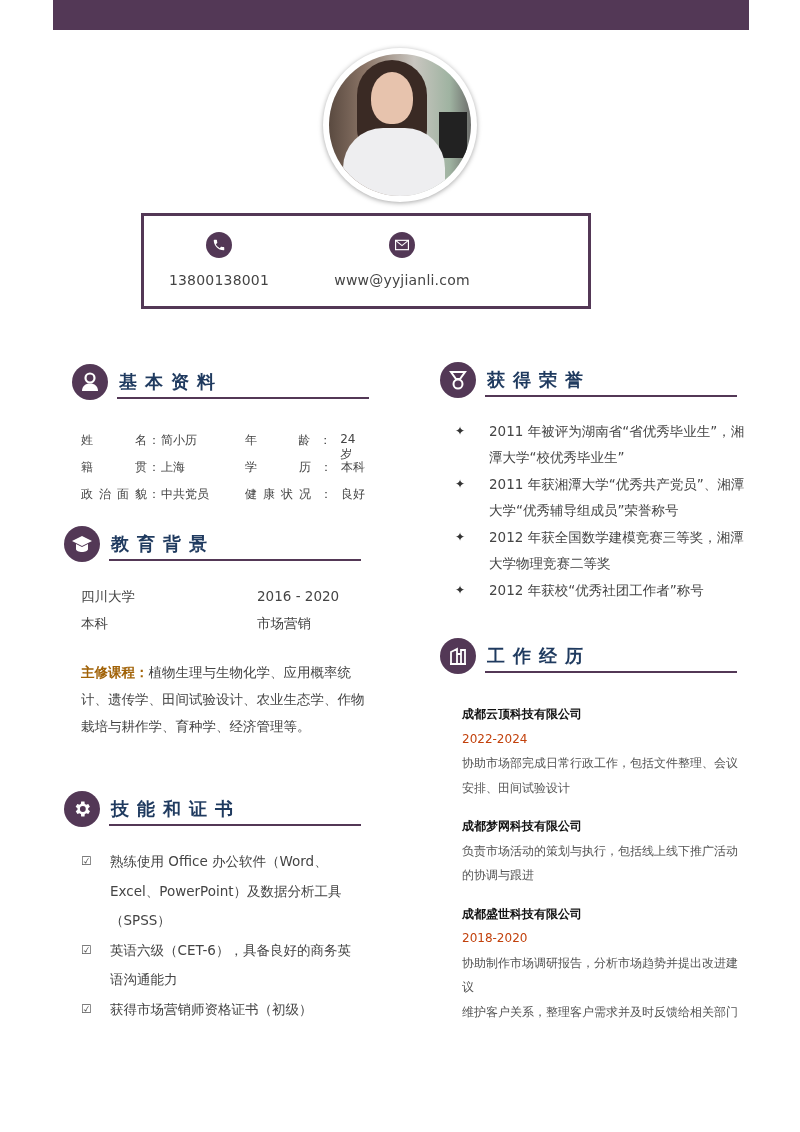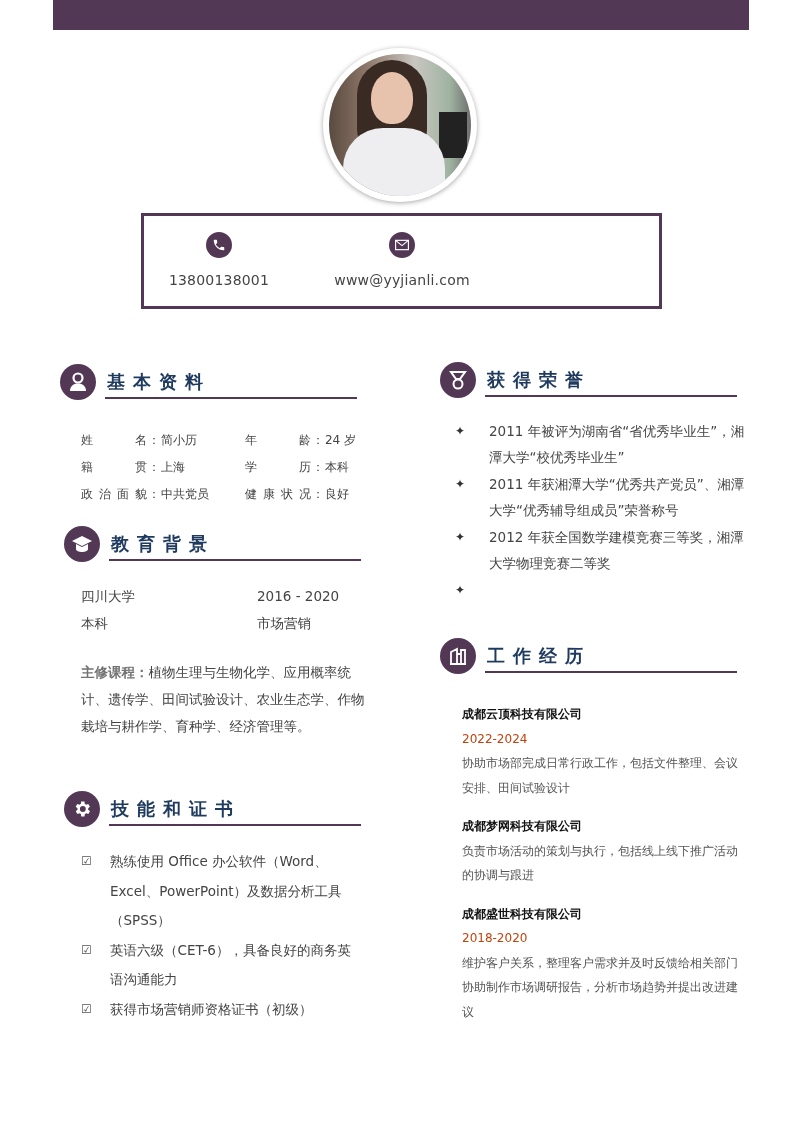--- a/index.html
+++ b/index.html
@@ -8,42 +8,42 @@
   .topbar { position: absolute; left: 53px; top: 0; width: 696px; height: 30px; background: #533856; }
 
   .avatar-wrap { position: absolute; left: 323px; top: 48px; width: 154px; height: 154px; border-radius: 50%; background: #fff; box-shadow: 0 1px 5px rgba(0,0,0,0.35); padding: 6px; }
   .avatar { width: 100%; height: 100%; border-radius: 50%; overflow: hidden; position: relative;
     background: linear-gradient(90deg, #5a4a40 0%, #8a7466 25%, #c9c6c0 60%, #9fb3a1 85%, #6d6e6c 100%); }
   .avatar .hair { position: absolute; left: 28px; top: 6px; width: 70px; height: 90px; border-radius: 35px 35px 20px 20px; background: #3a2a24; }
   .avatar .face { position: absolute; left: 42px; top: 18px; width: 42px; height: 52px; border-radius: 50% 50% 45% 45%; background: #e7c3ad; }
   .avatar .shirt { position: absolute; left: 14px; top: 74px; width: 102px; height: 80px; border-radius: 40px 40px 0 0; background: #eeeef0; }
   .avatar .monitor { position: absolute; right: 4px; top: 58px; width: 28px; height: 46px; background: #222; }
 
-  .contact-box { position: absolute; left: 141px; top: 213px; width: 521px; height: 96px; border: 3px solid #533856; }
+  .contact-box { position: absolute; left: 141px; top: 213px; width: 450px; height: 96px; border: 3px solid #533856; }
   .contact-item { position: absolute; top: 16px; width: 200px; text-align: center; }
   .contact-item .ci-icon { width: 26px; height: 26px; border-radius: 50%; background: #533856; margin: 0 auto; display: flex; align-items: center; justify-content: center; }
   .contact-item .ci-text { margin-top: 14px; font-size: 14px; color: #444; letter-spacing: 0.2px; }
 
   .section-head { position: absolute; height: 40px; }
   .section-head .sh-icon { position: absolute; left: 0; top: 0; width: 36px; height: 36px; border-radius: 50%; background: #533856; display: flex; align-items: center; justify-content: center; }
   .section-head .sh-title { position: absolute; left: 47px; top: 6px; font-size: 18px; font-weight: bold; color: #1f3a5f; letter-spacing: 8px; }
   .section-head .sh-line { position: absolute; left: 45px; top: 33px; height: 2px; background: #533856; }
 
   .info-grid { position: absolute; left: 81px; top: 432px; width: 290px; font-size: 12px; color: #444; }
   .info-row { display: flex; height: 27px; }
   .info-row .col { width: 169px; display: flex; }
-  .info-row .col.right { width: 130px; }
+  .info-row .col.right { width: 130px; gap: 8px; }
   .info-lbl { display: inline-block; width: 66px; text-align-last: justify; }
   .info-sep { width: 14px; text-align: center; }
 
   .edu { position: absolute; left: 81px; top: 588px; width: 290px; font-size: 13.5px; }
   .edu-row { display: flex; height: 27px; }
   .edu-row span:first-child { width: 176px; }
   .courses { position: absolute; left: 81px; top: 659px; width: 285px; font-size: 13.5px; line-height: 27px; color: #444; }
-  .courses b { color: #737373; }
+  .courses b { color: #a16207; }
 
   .skills { position: absolute; left: 81px; top: 847px; width: 275px; font-size: 13.5px; line-height: 29.5px; color: #444; }
   .skill { display: flex; }
   .skill .chk { width: 29px; flex: none; font-size: 12px; color: #555; }
 
   .honors { position: absolute; left: 455px; top: 418px; width: 290px; font-size: 13.5px; line-height: 26px; color: #444; }
   .honor { display: flex; margin-bottom: 1px; }
   .honor .star { width: 34px; flex: none; font-size: 12px; color: #333; padding-left: 0px; }
 
   .work { position: absolute; left: 462px; top: 702px; width: 280px; font-size: 12px; line-height: 24.5px; color: #555; }
@@ -78,21 +78,21 @@
     <div class="ci-icon">
       <svg width="14" height="12" viewBox="0 0 24 18">
           <rect x="1" y="1" width="22" height="16" fill="none" stroke="#fff" stroke-width="2"></rect>
           <path d="M1 1l11 9 11-9" fill="none" stroke="#fff" stroke-width="2"></path>
         </svg>
     </div>
     <div class="ci-text">www@yyjianli.com</div>
   </div>
 </div>
 
-<div class="section-head" style="left:60px; top:364px; width:300px;">
+<div class="section-head" style="left:72px; top:364px; width:300px;">
   <div class="sh-icon">
     <svg width="18" height="20" viewBox="0 0 18 20">
         <circle cx="9" cy="6" r="4.5" fill="none" stroke="#fff" stroke-width="2.2"></circle>
         <path d="M1 19c0-5 3.5-7.5 8-7.5s8 2.5 8 7.5z" fill="#fff"></path>
       </svg>
   </div>
   <div class="sh-title">基本资料</div>
   <div class="sh-line" style="width:252px;"></div>
 </div>
 
@@ -202,20 +202,21 @@
   <div class="honor">
       <span class="star">✦</span>
       <span>2011 年获湘潭大学“优秀共产党员”、湘潭大学“优秀辅导组成员”荣誉称号</span>
     </div>
   <div class="honor">
       <span class="star">✦</span>
       <span>2012 年获全国数学建模竞赛三等奖，湘潭大学物理竞赛二等奖</span>
     </div>
   <div class="honor">
       <span class="star">✦</span>
+      <span>2012 年获校“优秀社团工作者”称号</span>
     </div>
 </div>
 
 <div class="section-head" style="left:440px; top:638px; width:300px;">
   <div class="sh-icon">
     <svg width="18" height="18" viewBox="0 0 18 18">
         <path d="M2 17V5l6-3v15M8 17V7h4v10M12 17V3h4v14M1 17h16" fill="none" stroke="#fff" stroke-width="1.8"></path>
       </svg>
   </div>
   <div class="sh-title">工作经历</div>
@@ -228,16 +229,16 @@
     <div class="period">2022-2024</div>
     <div>协助市场部完成日常行政工作，包括文件整理、会议安排、田间试验设计</div>
   </div>
   <div class="job">
     <div class="company">成都梦网科技有限公司</div>
     <div>负责市场活动的策划与执行，包括线上线下推广活动的协调与跟进</div>
   </div>
   <div class="job">
     <div class="company">成都盛世科技有限公司</div>
     <div class="period">2018-2020</div>
+    <div>协助制作市场调研报告，分析市场趋势并提出改进建议</div>
     <div>维护客户关系，整理客户需求并及时反馈给相关部门</div>
-    <div>协助制作市场调研报告，分析市场趋势并提出改进建议</div>
   </div>
 </div>
 
 </body></html>

